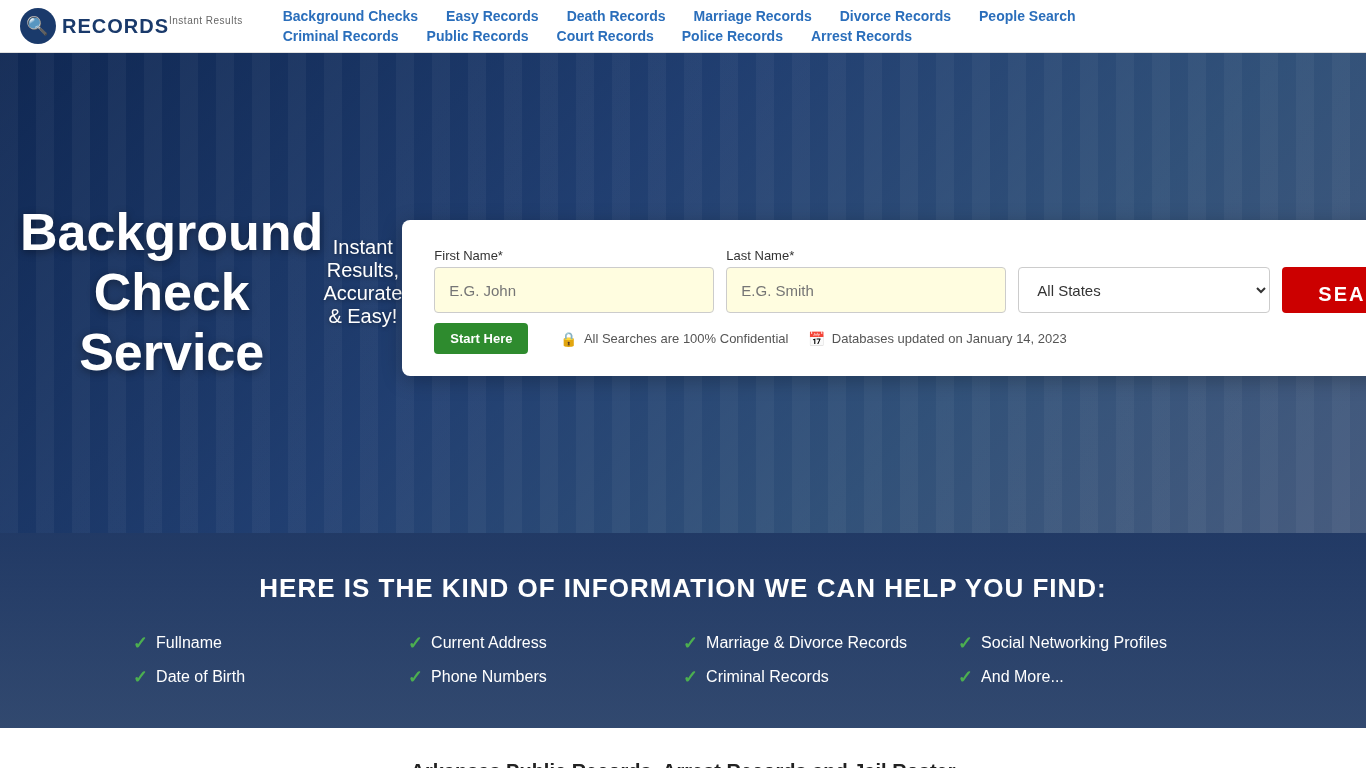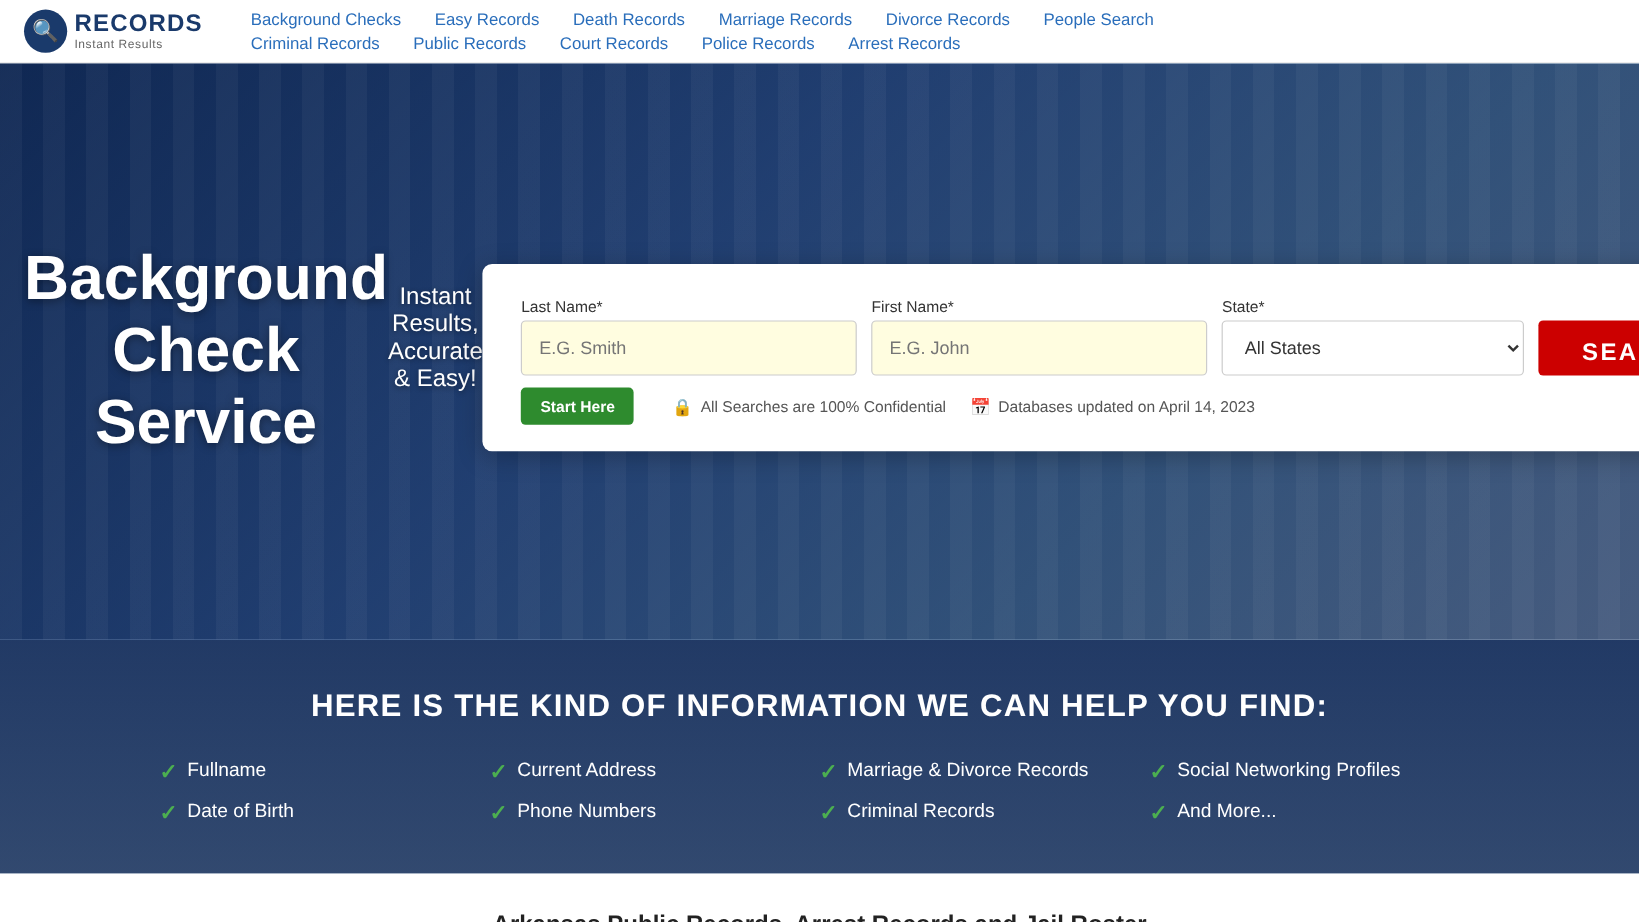--- a/index.html
+++ b/index.html
@@ -27,21 +27,21 @@
       border-radius: 50%;
       display: flex;
       align-items: center;
       justify-content: center;
       color: white;
       font-size: 18px;
       font-weight: bold;
     }
     .logo-text {
       display: flex;
-      flex-direction: column;
+      flex-direction: row;
     }
     .logo-title {
       font-size: 20px;
       font-weight: 900;
       color: #1a3a6b;
       letter-spacing: 1px;
     }
     .logo-subtitle {
       font-size: 10px;
       color: #666;
@@ -50,20 +50,21 @@
     .nav {
       display: flex;
       flex-direction: column;
       gap: 4px;
       flex: 1;
     }
     .nav-row {
       display: flex;
       gap: 28px;
       align-items: center;
+      font-weight: bold;
     }
     .nav-link {
       font-size: 14px;
       color: #2a6ebb;
       text-decoration: none;
       cursor: pointer;
       white-space: nowrap;
     }
 
     
@@ -286,43 +287,42 @@
   </nav>
 </header>
 
 <section class="hero">
   <h1 class="hero-title">Background Check Service</h1>
   <p class="hero-subtitle">Instant Results, Accurate &amp; Easy!</p>
 
   <div class="search-card">
     <div class="search-fields">
       <div class="field-group">
+        <label class="field-label">First Name*</label>
+        <input class="field-input" type="text" placeholder="E.G. John" style="">
+      </div>
+      <div class="field-group">
         <label class="field-label">Last Name*</label>
         <input class="field-input" type="text" placeholder="E.G. Smith" style="">
       </div>
-      <div class="field-group">
-        <label class="field-label">First Name*</label>
-        <input class="field-input" type="text" placeholder="E.G. John" style="">
-      </div>
       <div class="field-group field-group-state">
-        <label class="field-label">State*</label>
         <select class="field-select" id="state-select"><option value="All States">All States</option><option value="Alabama">Alabama</option><option value="Alaska">Alaska</option><option value="Arizona">Arizona</option><option value="Arkansas">Arkansas</option><option value="California">California</option><option value="Colorado">Colorado</option><option value="Connecticut">Connecticut</option><option value="Delaware">Delaware</option><option value="Florida">Florida</option><option value="Georgia">Georgia</option><option value="Hawaii">Hawaii</option><option value="Idaho">Idaho</option><option value="Illinois">Illinois</option><option value="Indiana">Indiana</option><option value="Iowa">Iowa</option><option value="Kansas">Kansas</option><option value="Kentucky">Kentucky</option><option value="Louisiana">Louisiana</option><option value="Maine">Maine</option><option value="Maryland">Maryland</option><option value="Massachusetts">Massachusetts</option><option value="Michigan">Michigan</option><option value="Minnesota">Minnesota</option><option value="Mississippi">Mississippi</option><option value="Missouri">Missouri</option><option value="Montana">Montana</option><option value="Nebraska">Nebraska</option><option value="Nevada">Nevada</option><option value="New Hampshire">New Hampshire</option><option value="New Jersey">New Jersey</option><option value="New Mexico">New Mexico</option><option value="New York">New York</option><option value="North Carolina">North Carolina</option><option value="North Dakota">North Dakota</option><option value="Ohio">Ohio</option><option value="Oklahoma">Oklahoma</option><option value="Oregon">Oregon</option><option value="Pennsylvania">Pennsylvania</option><option value="Rhode Island">Rhode Island</option><option value="South Carolina">South Carolina</option><option value="South Dakota">South Dakota</option><option value="Tennessee">Tennessee</option><option value="Texas">Texas</option><option value="Utah">Utah</option><option value="Vermont">Vermont</option><option value="Virginia">Virginia</option><option value="Washington">Washington</option><option value="West Virginia">West Virginia</option><option value="Wisconsin">Wisconsin</option><option value="Wyoming">Wyoming</option></select>
       </div>
       <button class="search-btn">SEARCH</button>
     </div>
     <div class="search-meta">
       <button class="start-here-btn">Start Here</button>
       <div class="meta-info">
         <div class="meta-item">
           <span class="meta-icon">🔒</span>
           <span>All Searches are 100% Confidential</span>
         </div>
         <div class="meta-item">
           <span class="meta-icon">📅</span>
-          <span>Databases updated on April 14, 2023</span>
+          <span>Databases updated on January 14, 2023</span>
         </div>
       </div>
     </div>
   </div>
 </section>
 
 <section class="info-section">
   <h2 class="info-title">HERE IS THE KIND OF INFORMATION WE CAN HELP YOU FIND:</h2>
   <div class="info-grid" id="info-grid">
       <div class="info-item">

